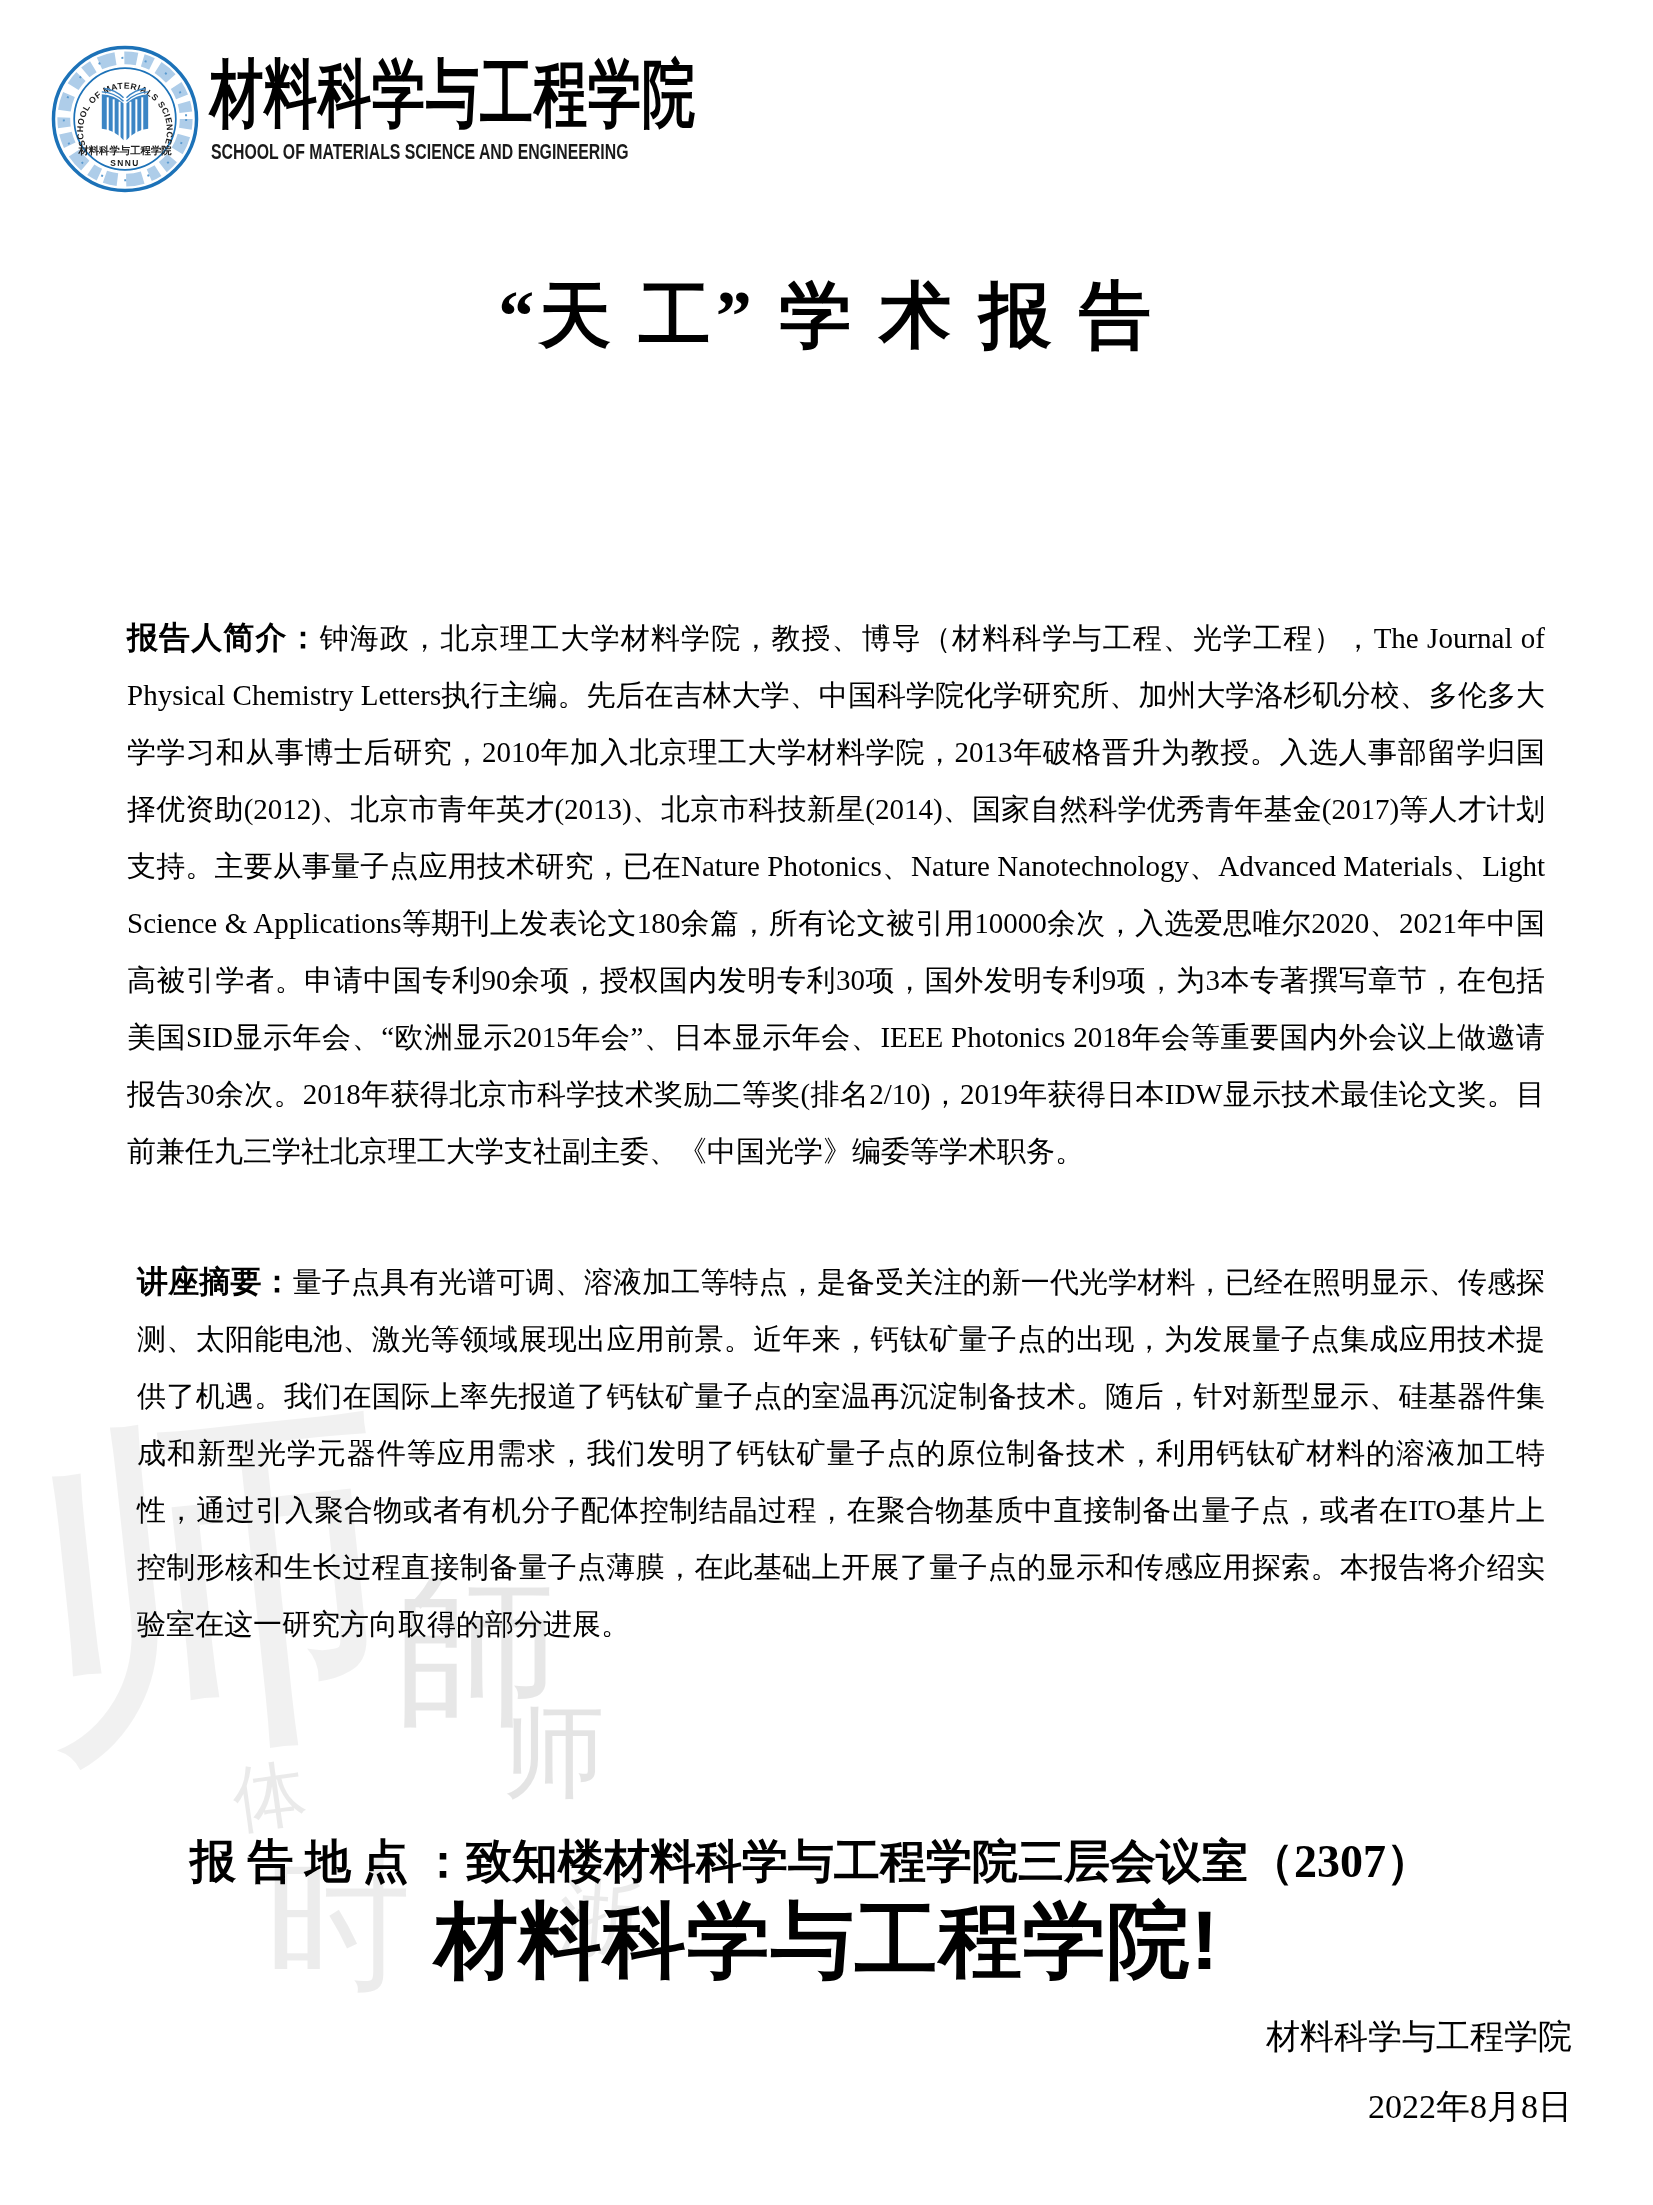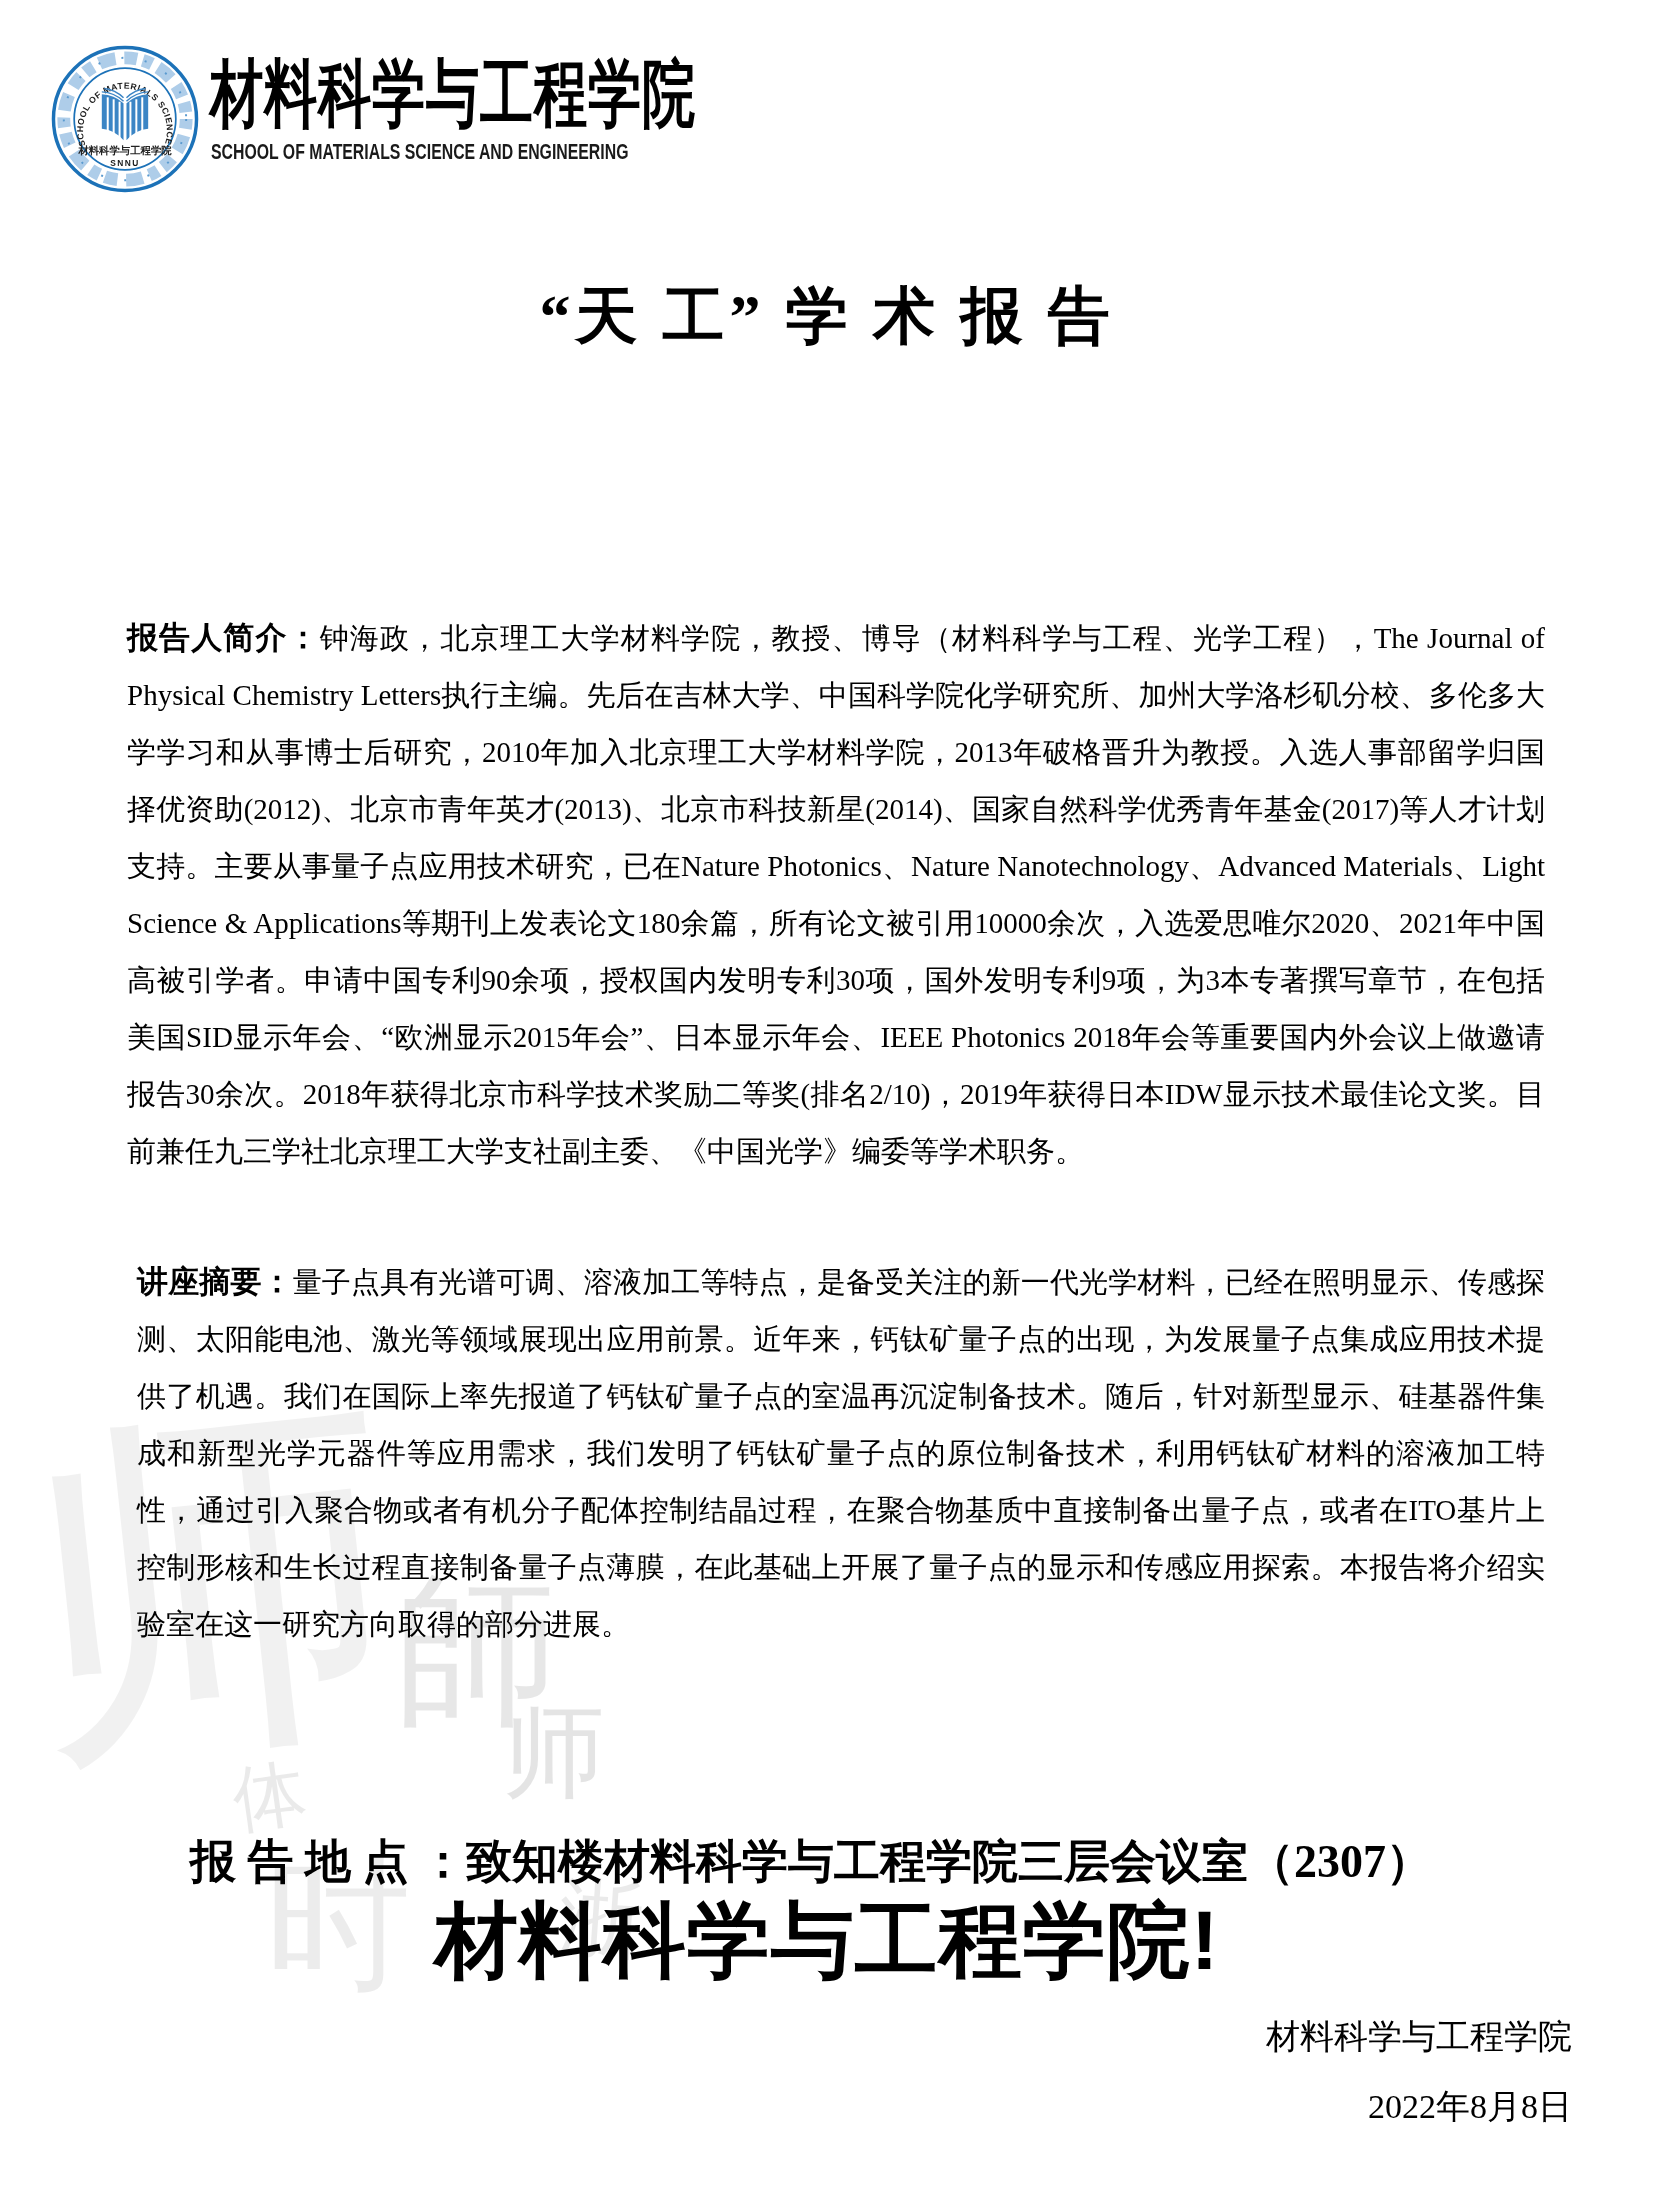--- a/index.html
+++ b/index.html
@@ -24,21 +24,21 @@
   .brand-en{
     position:absolute;top:142px;left:211px;
     font-size:21.4px;font-weight:bold;line-height:1;
     font-family:"Liberation Sans", sans-serif;
     transform:scaleX(.74);transform-origin:left top;
     white-space:nowrap;letter-spacing:0px;color:#1a1a1a;
   }
   
   .title{
     position:absolute;top:260px;left:0;width:100%;
-    text-align:center;font-size:62px;font-weight:bold;line-height:112px;
+    text-align:center;font-size:72px;font-weight:bold;line-height:112px;
     font-family:"Liberation Serif", serif;letter-spacing:4.9px;white-space:nowrap;
   }
   .issue{
     position:absolute;top:384px;left:0;width:100%;
     text-align:center;font-size:31px;line-height:1.1;
     font-family:"Liberation Sans", sans-serif;
   }
   
   .info-line{
     position:absolute;left:127px;right:109px;

